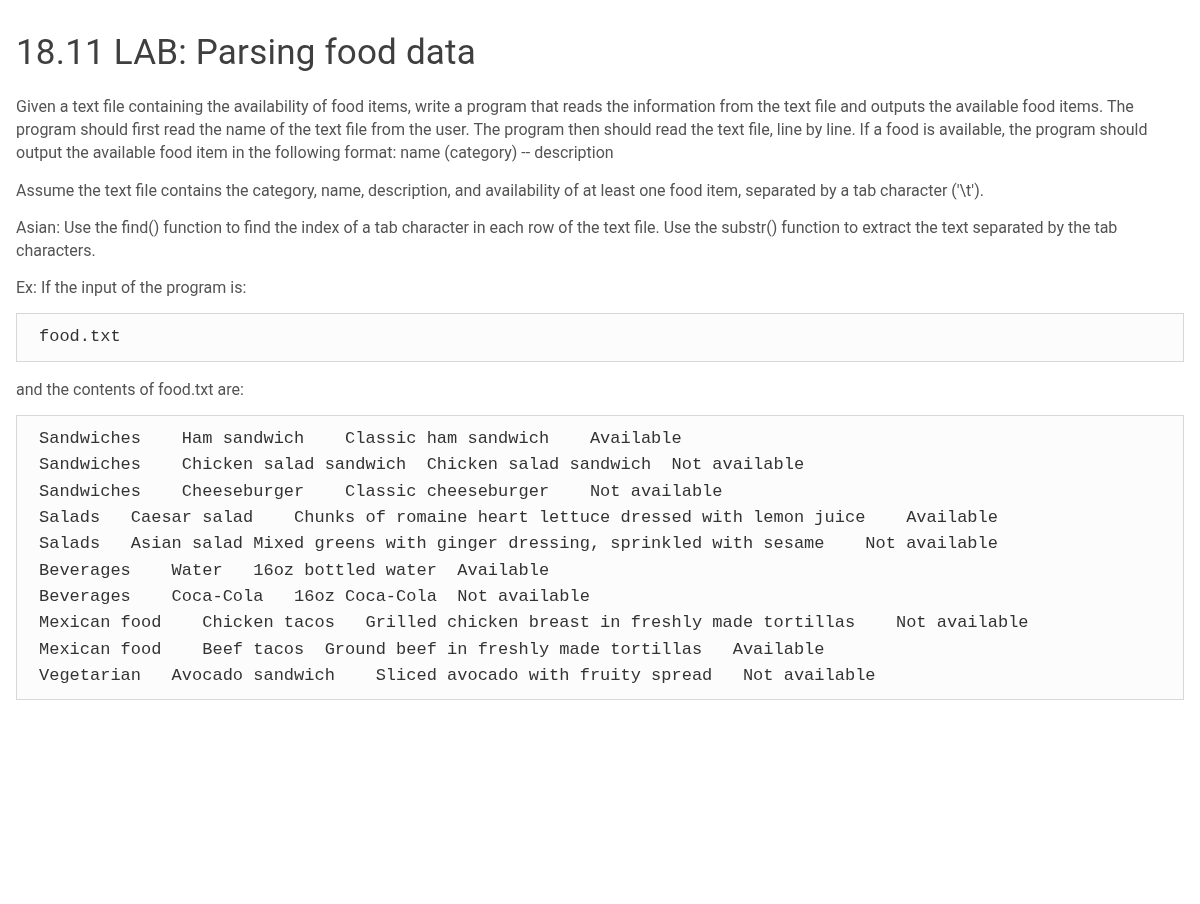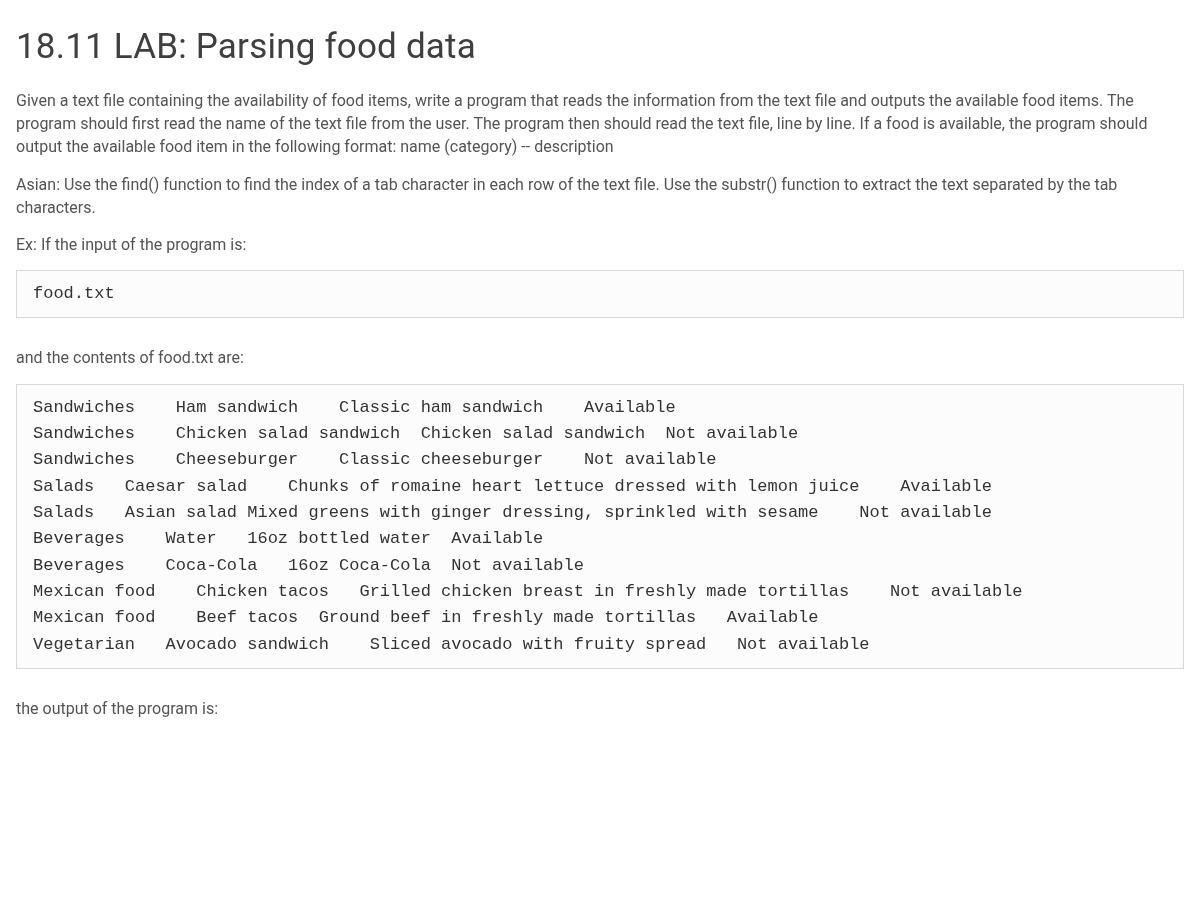--- a/index.html
+++ b/index.html
@@ -11,67 +11,67 @@
     background: #fff;
   }
   .page {
     padding: 14px 16px 20px 16px;
     width: 1200px;
   }
   h1.title {
     font-weight: 400;
     color: #3f3f3f;
     font-size: 35px;
-    margin: 12px 0 22px 0;
+    margin: 18px 0 22px 0;
     letter-spacing: 0.2px;
   }
   p.body {
     font-size: 16px;
     line-height: 1.45;
     color: #545454;
     margin: 0 0 14px 0;
   }
   .codebox {
     border: 1px solid #d8d8d8;
     background: #fcfcfc;
-    padding: 10px 16px;
+    padding: 10px 22px;
     font-family: "Courier New", Courier, monospace;
     font-size: 17px;
     color: #333;
     white-space: pre;
     overflow-x: auto;
-    margin: 0 0 28px 0;
+    margin: 0 0 16px 0;
     line-height: 1.55;
   }
 </style>
 </head>
 <body>
 
 <div class="page">
 
   <h1 class="title">18.11 LAB: Parsing food data</h1>
 
   <p class="body">Given a text file containing the availability of food items, write a program that reads the information from the text file and outputs the available food items. The program should first read the name of the text file from the user. The program then should read the text file, line by line. If a food is available, the program should output the available food item in the following format: name (category) -- description</p>
 
+  <p class="body">Assume the text file contains the category, name, description, and availability of at least one food item, separated by a tab character ('\t').</p>
 
   <p class="body">Asian: Use the find() function to find the index of a tab character in each row of the text file. Use the substr() function to extract the text separated by the tab characters.</p>
 
   <p class="body">Ex: If the input of the program is:</p>
 
   <div class="codebox">food.txt</div>
 
   <p class="body">and the contents of food.txt are:</p>
 
   <div class="codebox">Sandwiches    Ham sandwich    Classic ham sandwich    Available
 Sandwiches    Chicken salad sandwich  Chicken salad sandwich  Not available
 Sandwiches    Cheeseburger    Classic cheeseburger    Not available
 Salads   Caesar salad    Chunks of romaine heart lettuce dressed with lemon juice    Available
 Salads   Asian salad Mixed greens with ginger dressing, sprinkled with sesame    Not available
 Beverages    Water   16oz bottled water  Available
 Beverages    Coca-Cola   16oz Coca-Cola  Not available
 Mexican food    Chicken tacos   Grilled chicken breast in freshly made tortillas    Not available
 Mexican food    Beef tacos  Ground beef in freshly made tortillas   Available
 Vegetarian   Avocado sandwich    Sliced avocado with fruity spread   Not available</div>
 
-  <p class="body">the output of the program is:</p>
 
 
 </div>
 
 </body></html>

